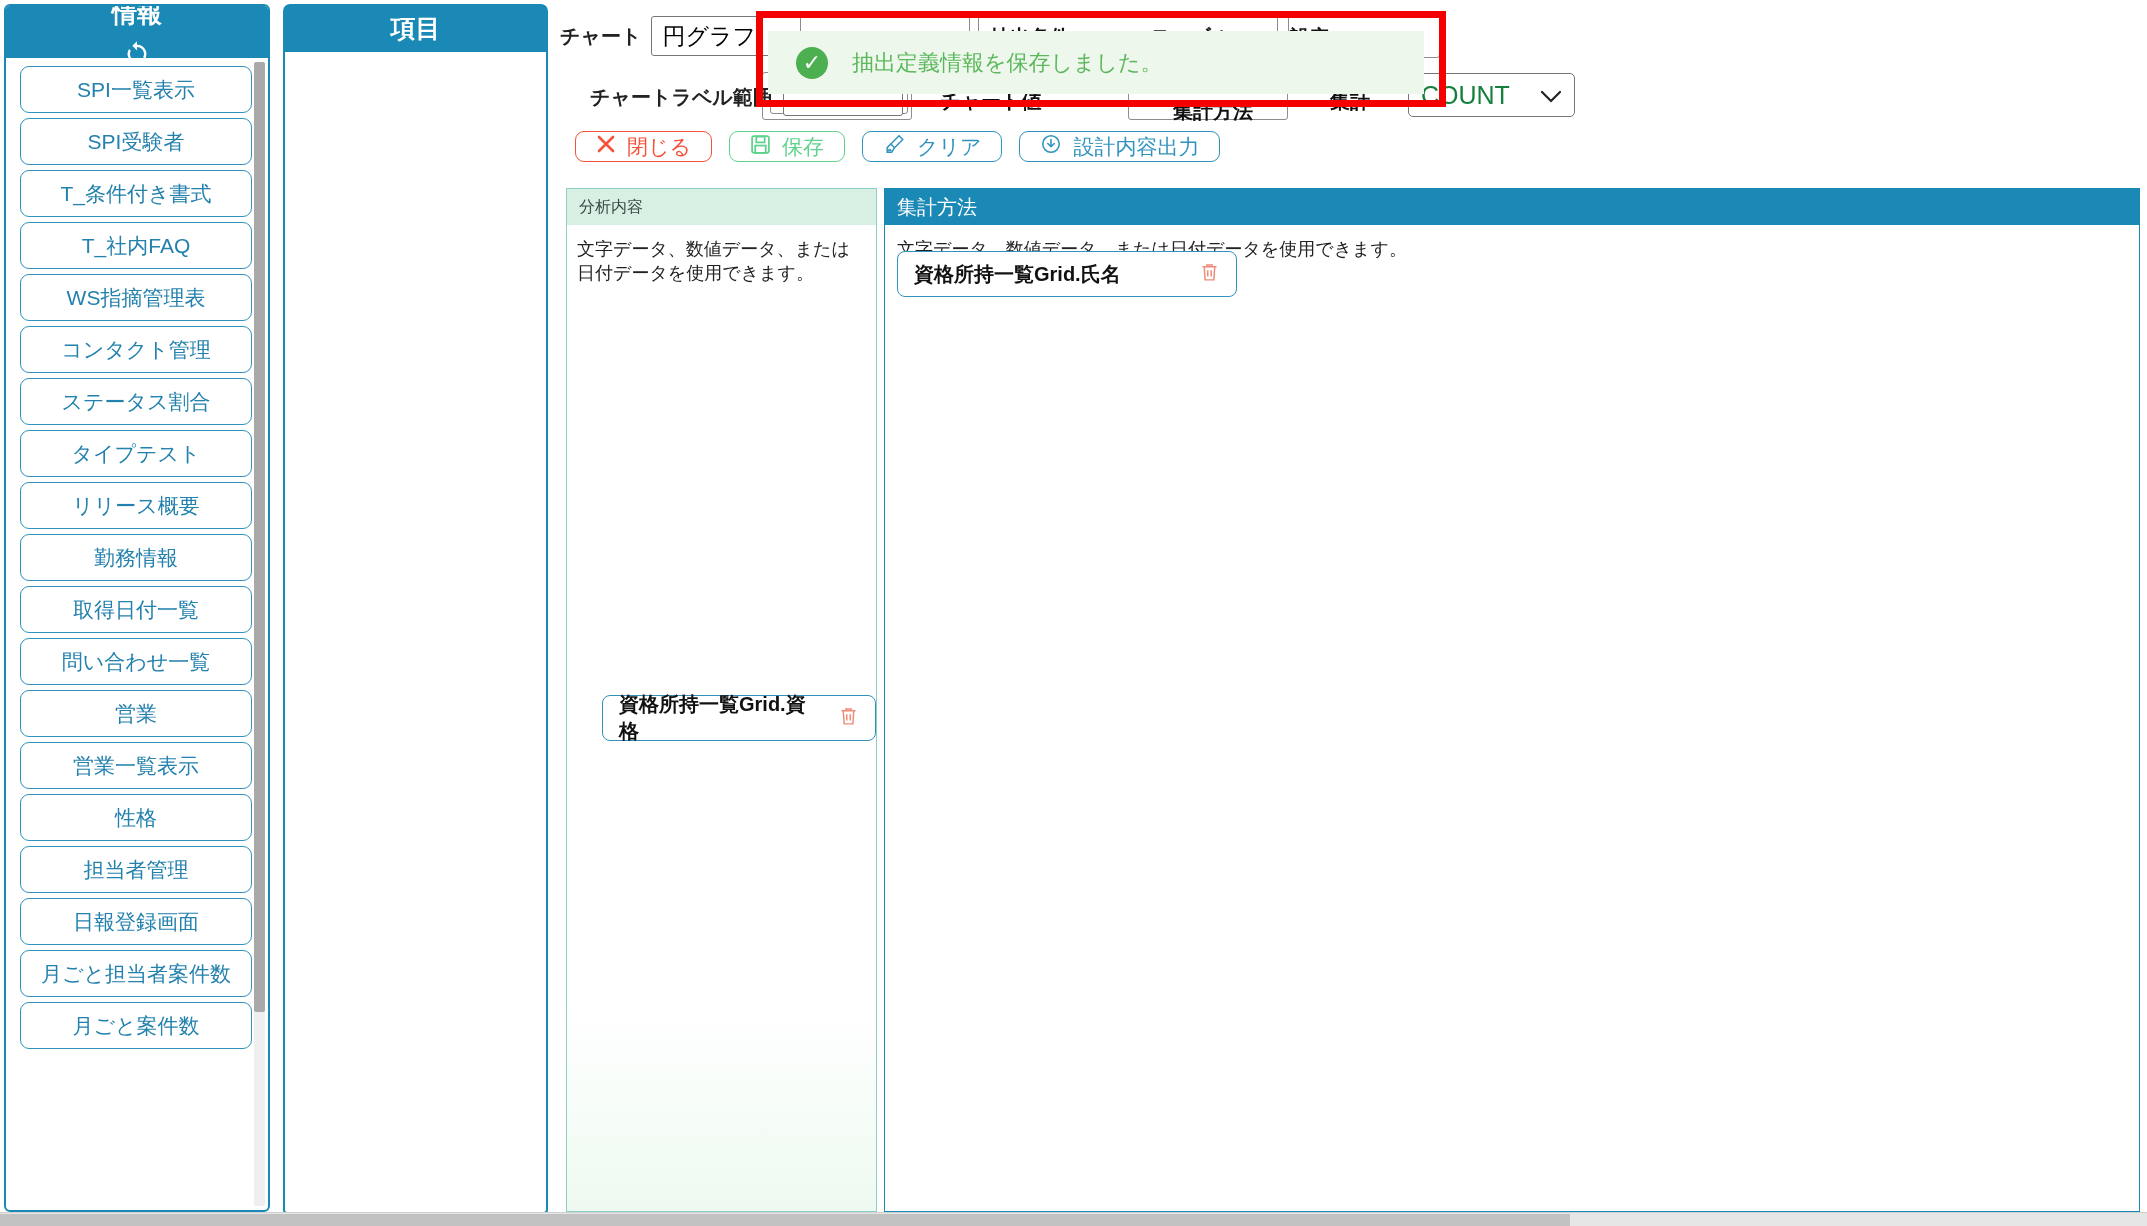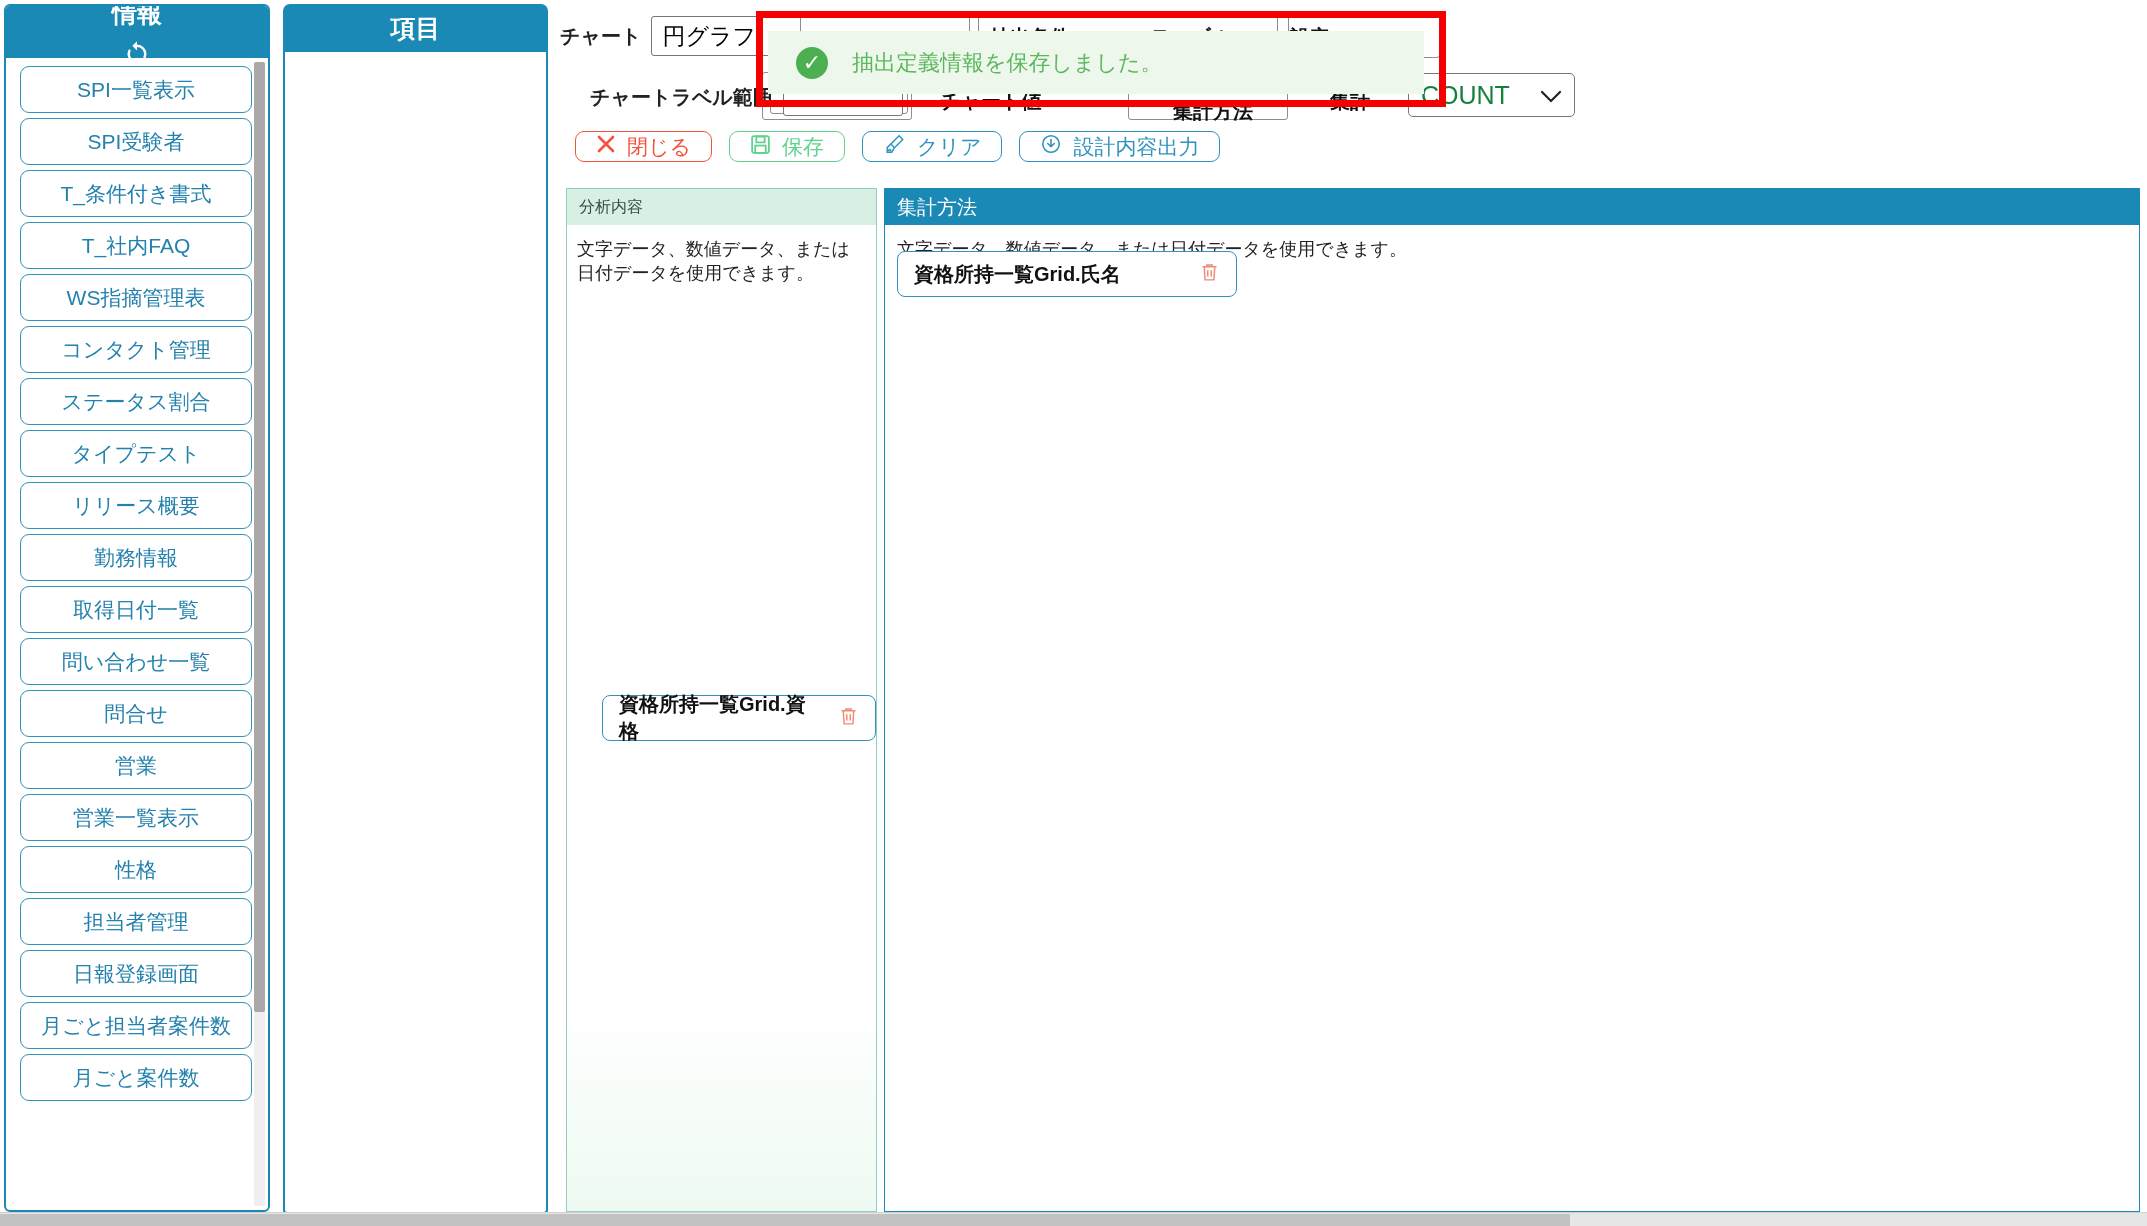--- a/index.html
+++ b/index.html
@@ -235,23 +235,20 @@
         <span>リリース概要</span>
       </div>
       <div class="side-btn">
         <span>勤務情報</span>
       </div>
       <div class="side-btn">
         <span>取得日付一覧</span>
       </div>
       <div class="side-btn">
         <span>問い合わせ一覧</span>
-      </div>
-      <div class="side-btn">
-        <span>問合せ</span>
       </div>
       <div class="side-btn">
         <span>営業</span>
       </div>
       <div class="side-btn">
         <span>営業一覧表示</span>
       </div>
       <div class="side-btn">
         <span>性格</span>
       </div>

